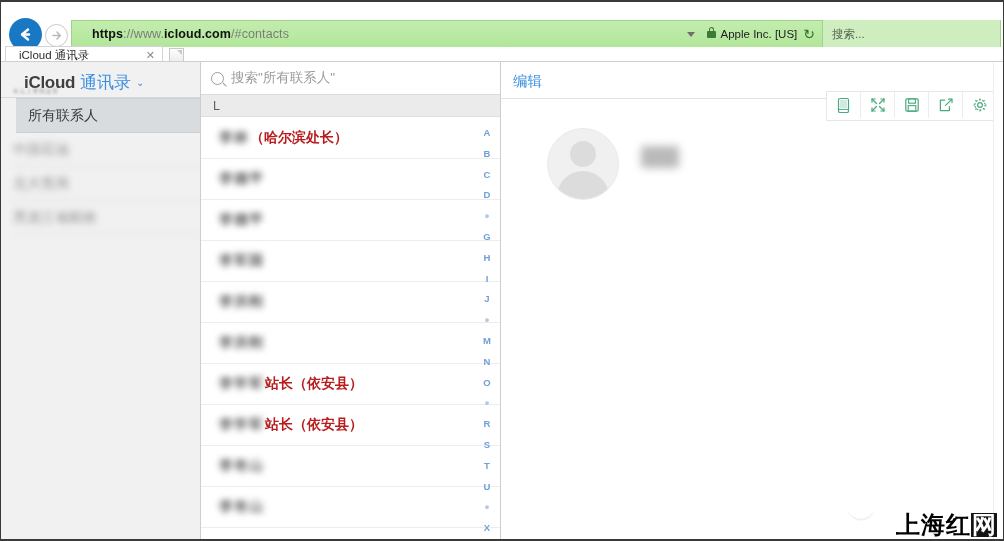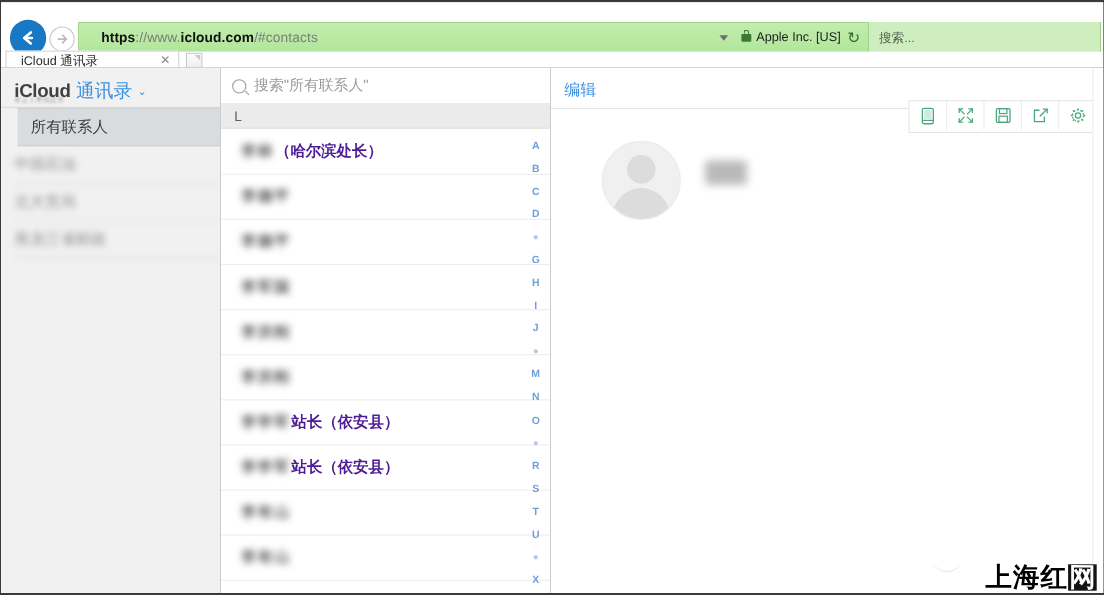--- a/index.html
+++ b/index.html
@@ -28,21 +28,21 @@
   .url b{color:#111;font-weight:bold;}
   .url .dim{color:#7c7c7c;}
   .url-right{margin-left:auto;display:flex;align-items:center;height:100%;}
   .caret-dn{width:0;height:0;border-left:4px solid transparent;border-right:4px solid transparent;
             border-top:5px solid #6e6e6e;margin-right:12px;}
   .lock{width:9px;height:7px;background:#3d7a36;position:relative;border-radius:1px;margin-right:5px;}
   .lock::before{content:"";position:absolute;left:2px;top:-4px;width:5px;height:5px;border:1.6px solid #3d7a36;
                 border-bottom:none;border-radius:3px 3px 0 0;box-sizing:border-box;}
   .siteid{font-size:11.5px;color:#1d1d1d;white-space:nowrap;}
   .reload{margin:0 7px 0 6px;color:#2f6f2b;font-size:14px;line-height:1;}
-  .searchbox{height:28px;width:211px;background:#cfeec0;border-left:1px solid #9ed388;box-sizing:border-box;
+  .searchbox{height:28px;width:178px;background:#cfeec0;border-left:1px solid #9ed388;box-sizing:border-box;
              display:flex;align-items:center;padding-left:9px;}
   .searchbox span{font-size:11.5px;color:#55624f;}
 
   .tabstrip{position:absolute;left:0;top:45px;width:1002px;height:15px;background:#fff;}
   .tab{position:absolute;left:4px;top:-1px;width:158px;height:17px;background:#fff;
        border:1px solid #d4d4d4;border-bottom:none;box-sizing:border-box;display:flex;align-items:center;}
   .tab .ico{font-size:9px;color:#5a5a5a;margin:0 6px 0 7px;line-height:1;}
   .tab .tt{font-size:11.5px;color:#2b2b2b;white-space:nowrap;}
   .tab .x{margin-left:auto;margin-right:7px;font-size:11px;color:#8b8b8b;line-height:1;}
   .newtab{position:absolute;left:168px;top:1px;width:15px;height:14px;border:1px solid #c9c9c9;
@@ -50,21 +50,21 @@
   .newtab::after{content:"";position:absolute;right:1px;top:1px;border-left:5px solid transparent;
                  border-top:5px solid #c9c9c9;}
   .chrome-line{position:absolute;left:0;top:59px;width:1002px;height:1px;background:#cfcfcf;}
 
   
   .page{position:absolute;left:0;top:60px;width:1002px;height:479px;background:#fff;}
 
   
   .sidebar{position:absolute;left:0;top:0;width:200px;height:479px;background:#f1f1f1;
            border-right:1px solid #cdcdcd;box-sizing:border-box;}
-  .brand{height:35px;padding:9px 0 0 12px;box-sizing:border-box;position:relative;border-radius:13px;}
+  .brand{height:35px;padding:9px 0 0 23px;box-sizing:border-box;position:relative;border-radius:13px;}
   .brand .b1{font-size:17px;color:#404040;font-weight:bold;letter-spacing:-.3px;}
   .brand .b2{font-size:17px;color:#3b8fe0;margin-left:5px;}
   .brand .chev{display:inline-block;margin-left:5px;color:#3b8fe0;font-size:10px;vertical-align:2px;}
   .brand .sub{position:absolute;left:12px;top:25px;font-size:6px;color:#9a9a9a;
               filter:blur(1.1px);letter-spacing:.5px;}
   .grouplist{border-top:1px solid #d9d9d9;}
   .grp{height:34px;display:flex;align-items:center;padding-left:12px;font-size:14px;color:#3a3a3a;
        box-sizing:border-box;position:relative;}
   .grp.sel{background:#d9dcdf;border-top:1px solid #cbcfd3;border-bottom:1px solid #cbcfd3;height:35px;margin-left:15px;}
   .grp.sep::after{content:"";position:absolute;left:12px;right:0;bottom:0;height:1px;background:#dcdcdc;}
@@ -79,21 +79,21 @@
   .mag::after{content:"";position:absolute;right:-4px;bottom:-2px;width:5px;height:1.4px;background:#9d9d9d;
               transform:rotate(45deg);}
   .searchrow .ph{font-size:13.5px;color:#9b9b9b;}
   .secthead{height:22px;background:#ebebeb;border-bottom:1px solid #dedede;display:flex;align-items:center;
             padding-left:12px;box-sizing:border-box;}
   .secthead span{font-size:12.5px;color:#5e5e5e;}
   .rows{position:absolute;left:0;top:56px;right:0;bottom:0;overflow:hidden;}
   .row{height:41px;border-bottom:1px solid #ededed;display:flex;align-items:center;padding-left:18px;
        box-sizing:border-box;}
   .row .nm-blur{filter:blur(3.2px);color:#5d5d5d;font-size:14px;font-weight:bold;letter-spacing:1px;}
-  .row .nm{font-size:14px;color:#4c1d95;font-weight:bold;margin-left:1px;}
+  .row .nm{font-size:14px;color:#b91c1c;font-weight:bold;margin-left:1px;}
   .index{position:absolute;right:0;top:56px;width:26px;bottom:0;display:flex;flex-direction:column;
          align-items:center;padding-top:5px;box-sizing:border-box;}
   .index i{font-style:normal;font-size:9.5px;color:#6f9fd8;line-height:20.8px;font-weight:bold;}
   .index i.dot{font-size:13px;color:#b4c9e2;line-height:20.8px;}
 
   
   .detail{position:absolute;left:500px;top:0;right:0;height:479px;background:#fff;}
   .edit{position:absolute;left:12px;top:10px;font-size:14.5px;color:#3b8fe0;}
   .detail-hr{position:absolute;left:0;top:36px;width:497px;height:1px;background:#e3e3e3;}
   .toolbar{position:absolute;right:6px;top:29px;height:28px;display:flex;border:1px solid #e6e6e6;

